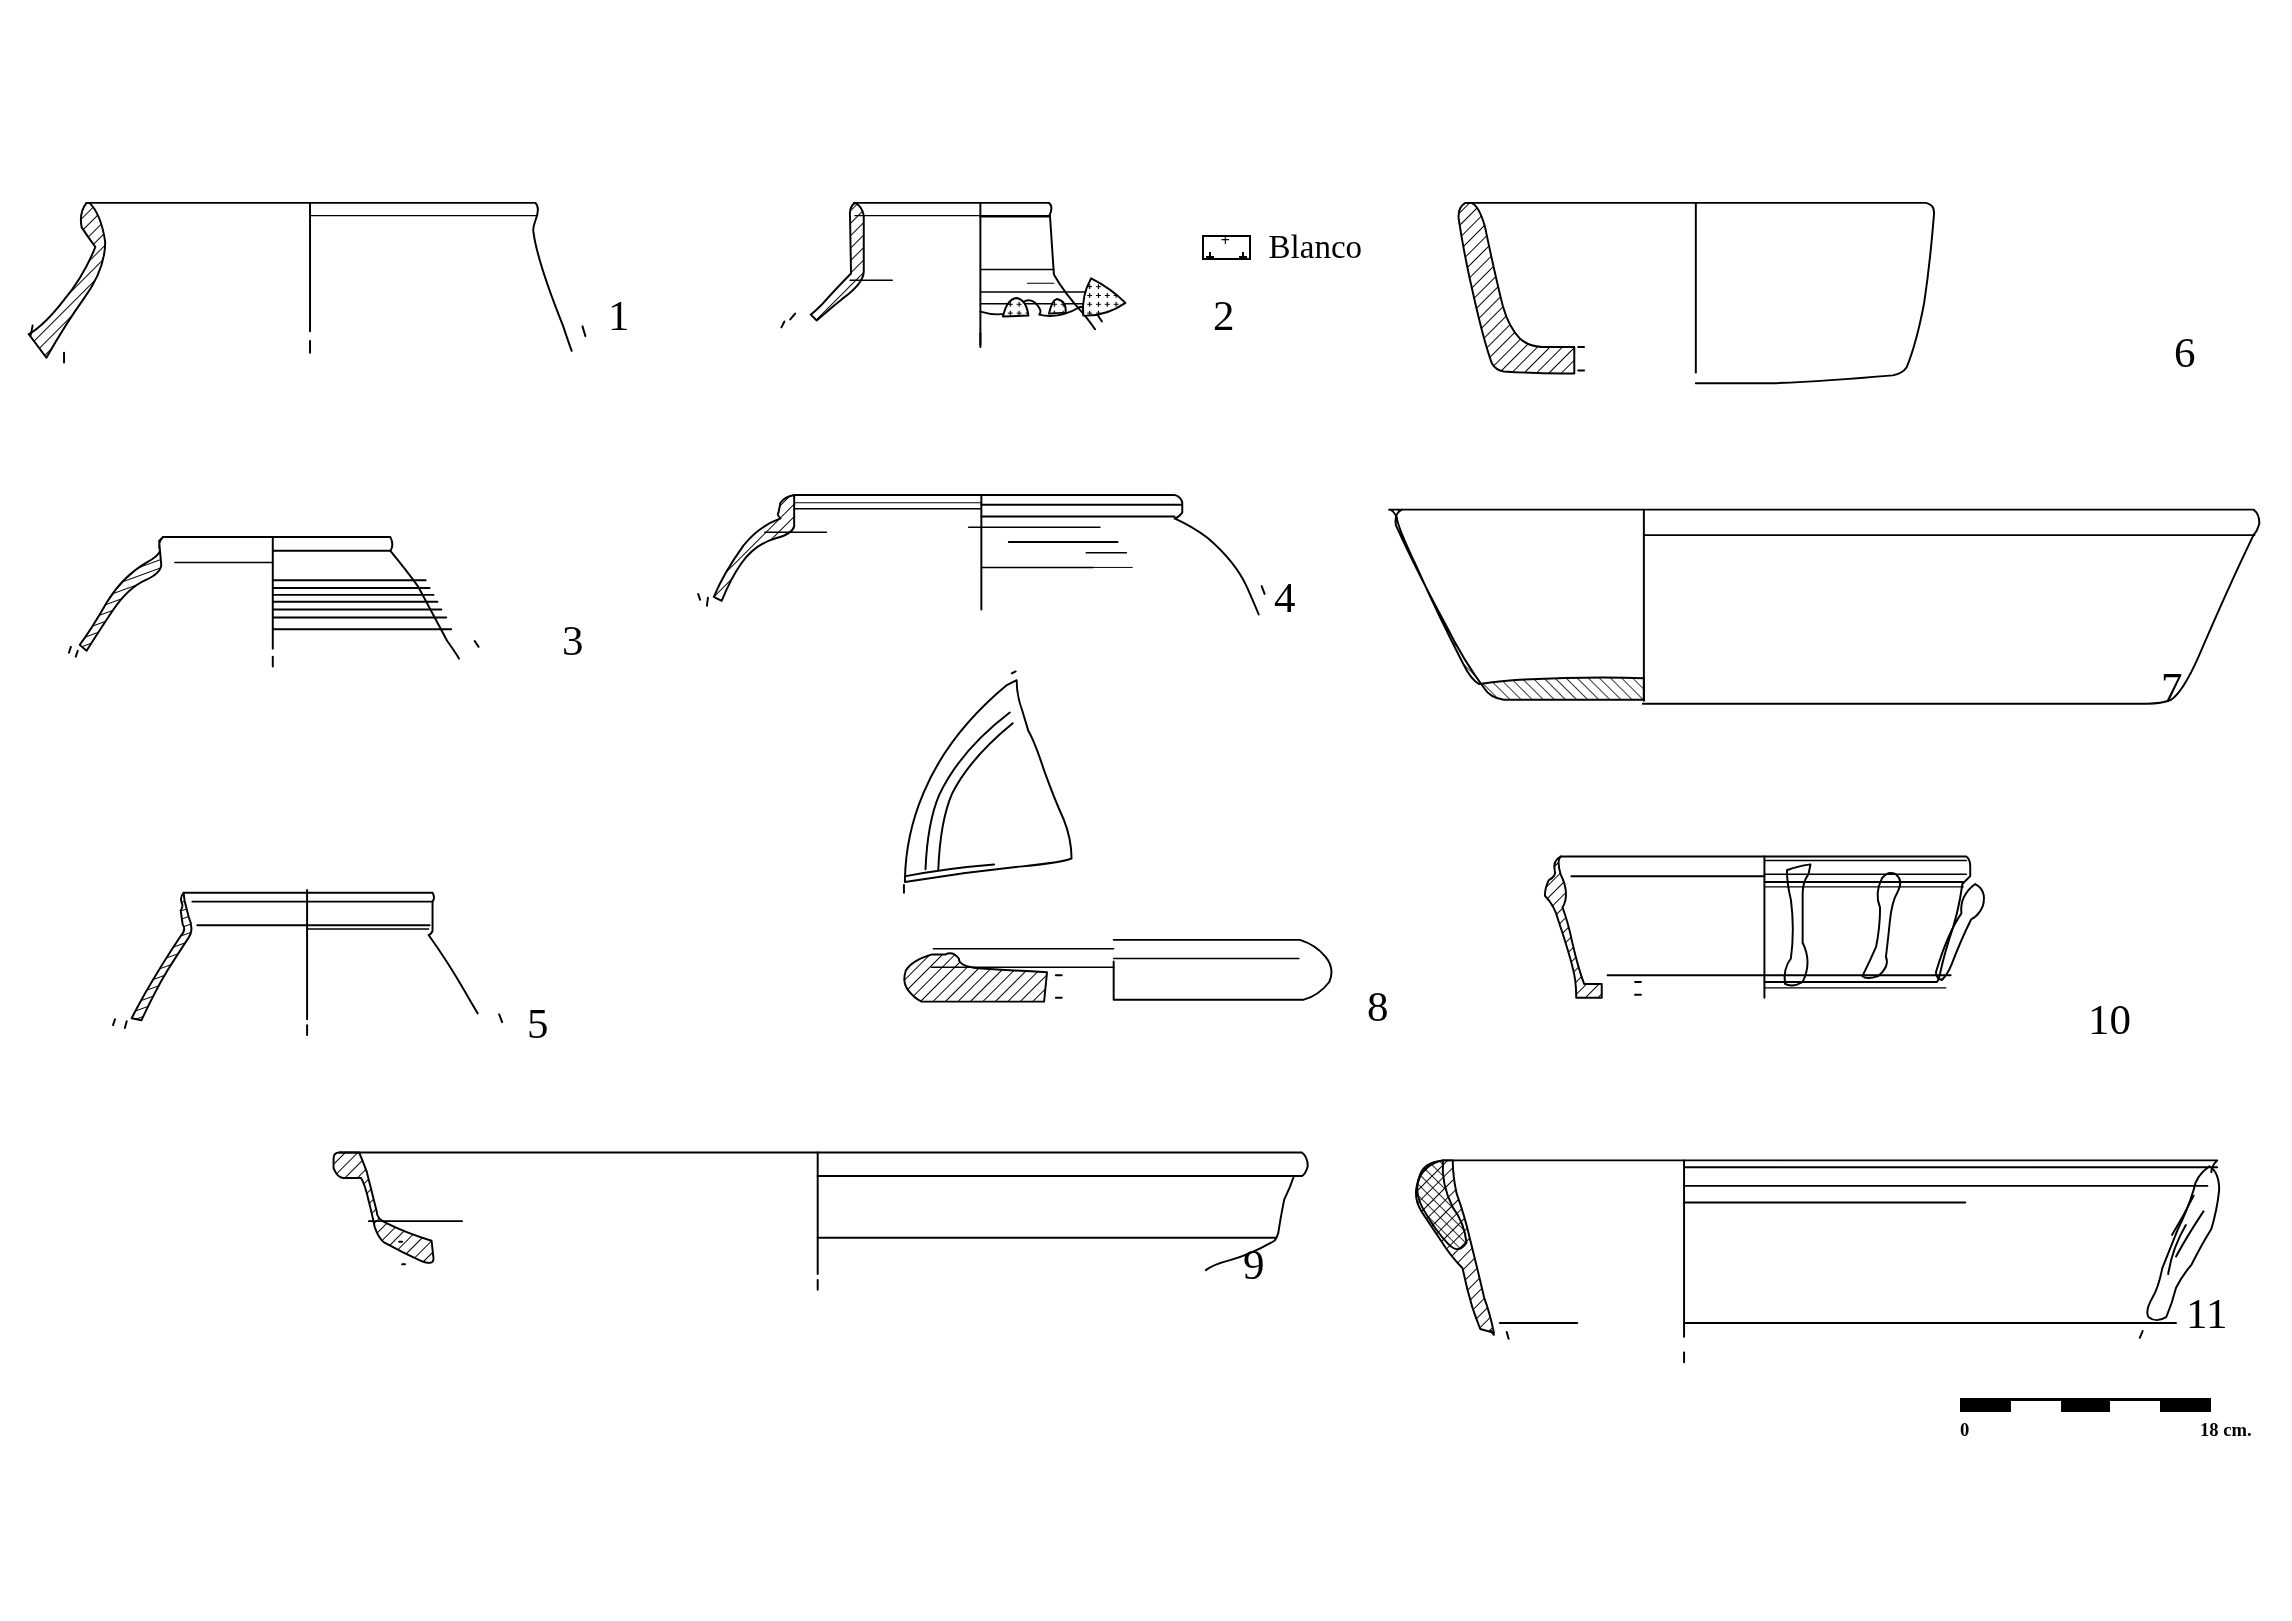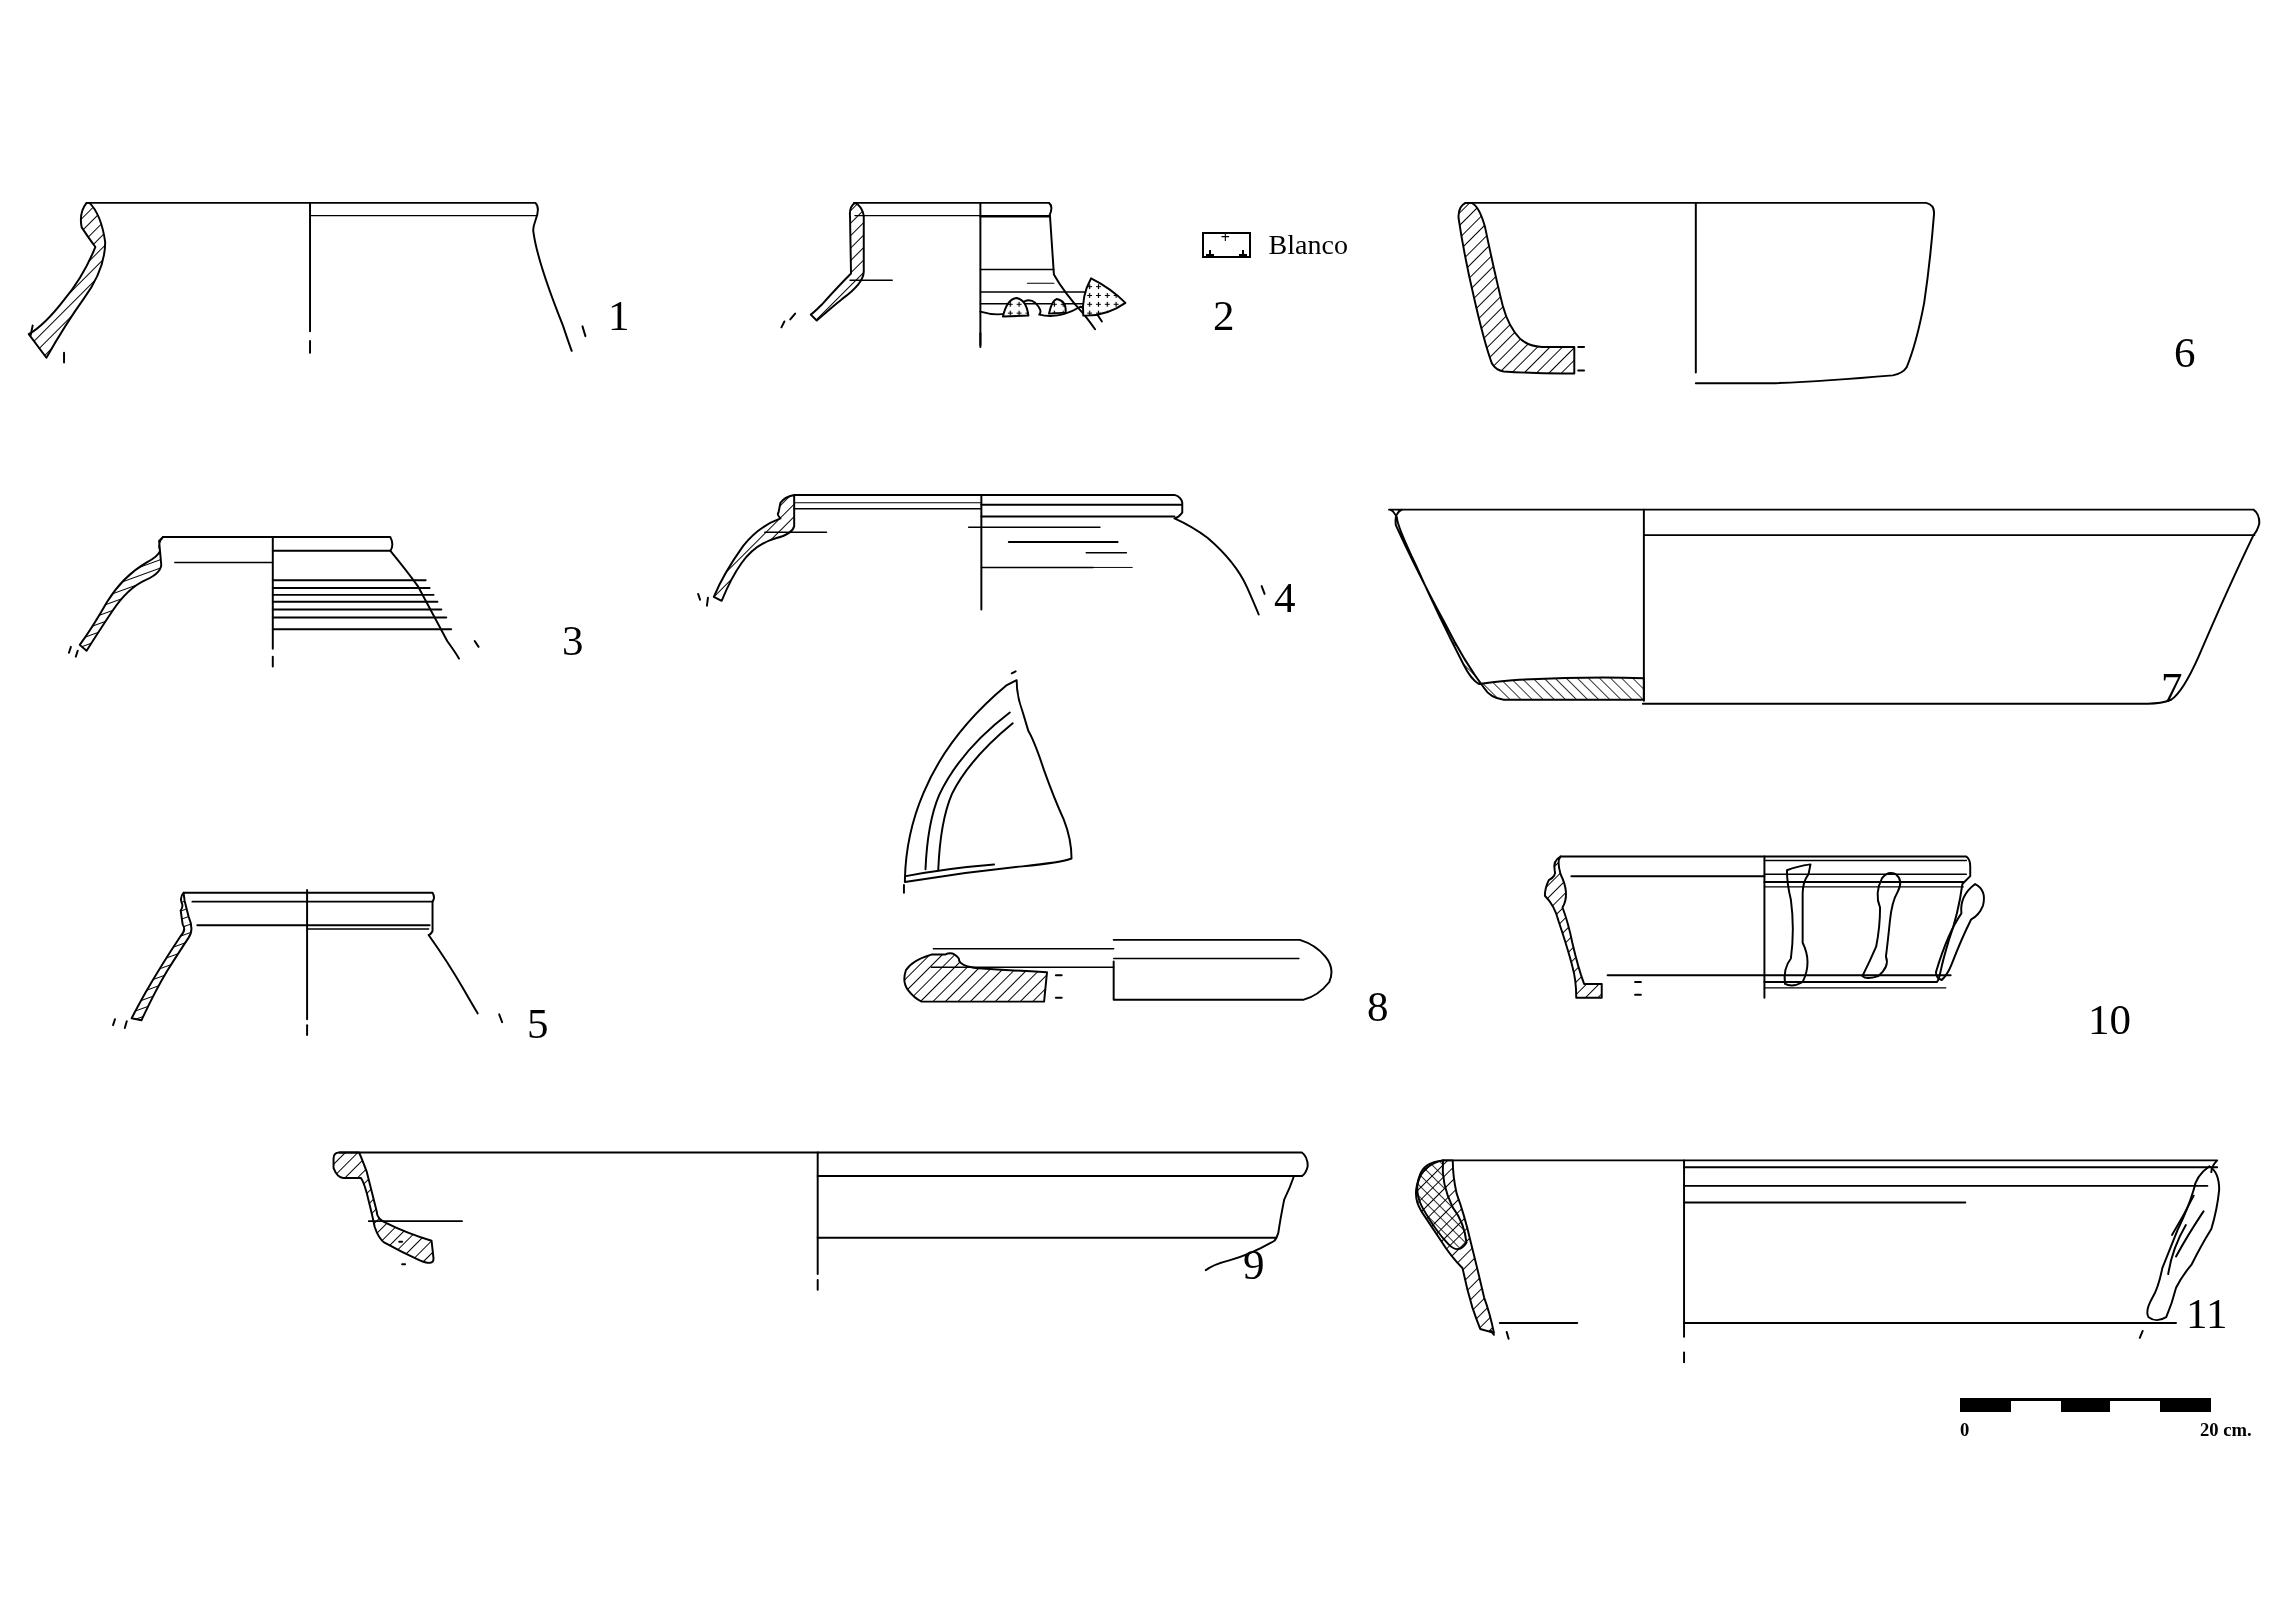--- a/index.html
+++ b/index.html
@@ -4,21 +4,21 @@
 <style>
   html, body { margin: 0; padding: 0; background: #ffffff; }
   body { width: 2293px; height: 1621px; position: relative; overflow: hidden; font-family: "Liberation Serif", serif; }
   #plate { position: absolute; left: 0; top: 0; width: 2293px; height: 1621px; }
   .lbl { position: absolute; font-family: "Liberation Serif", serif; font-size: 43px; color: #000; line-height: 1; }
   .legend { position: absolute; left: 1202px; top: 229px; display: flex; align-items: center; gap: 17.6px; }
   .legend-swatch { width: 49px; height: 25.5px; border: 2px solid #000; position: relative; box-sizing: border-box; }
   .legend-swatch .plus { position: absolute; left: 16.7px; top: -5.9px; font-size: 15.7px; font-family: "Liberation Sans", sans-serif; }
   .legend-swatch .tick { position: absolute; bottom: 0; width: 7.8px; height: 2px; background:#000; }
   .legend-swatch .tick::after { content:""; position:absolute; left:2.9px; bottom:0; width:2px; height:5.9px; background:#000; }
-  .legend-text { font-size: 28px; font-family: "Liberation Serif", serif; }
+  .legend-text { font-size: 33px; font-family: "Liberation Serif", serif; }
   .scale { position: absolute; left: 1960px; top: 1398px; width: 251px; height: 13.7px; border: 1px solid #000; background: #000; box-sizing: border-box; display:flex; }
   .scale .seg { flex: 1; height: 100%; }
   .scale .seg.w { background: #fff; margin: 2px 0; }
   .scale-lbl { position: absolute; font-size: 18.6px; font-weight: bold; font-family: "Liberation Serif", serif; }
 </style>
 </head>
 <body>
 
 <svg id="plate" viewBox="0 0 2339 1654" xmlns="http://www.w3.org/2000/svg">
   <defs>
@@ -226,14 +226,14 @@
 </div>
 
 <div class="scale">
   <div class="seg"></div>
   <div class="seg w"></div>
   <div class="seg"></div>
   <div class="seg w"></div>
   <div class="seg"></div>
 </div>
 <div class="scale-lbl" style="left:1960px;top:1419px;">0</div>
-<div class="scale-lbl" style="left:2200px;top:1419px;">20 cm.</div>
+<div class="scale-lbl" style="left:2200px;top:1419px;">18 cm.</div>
 
 
 </body></html>

